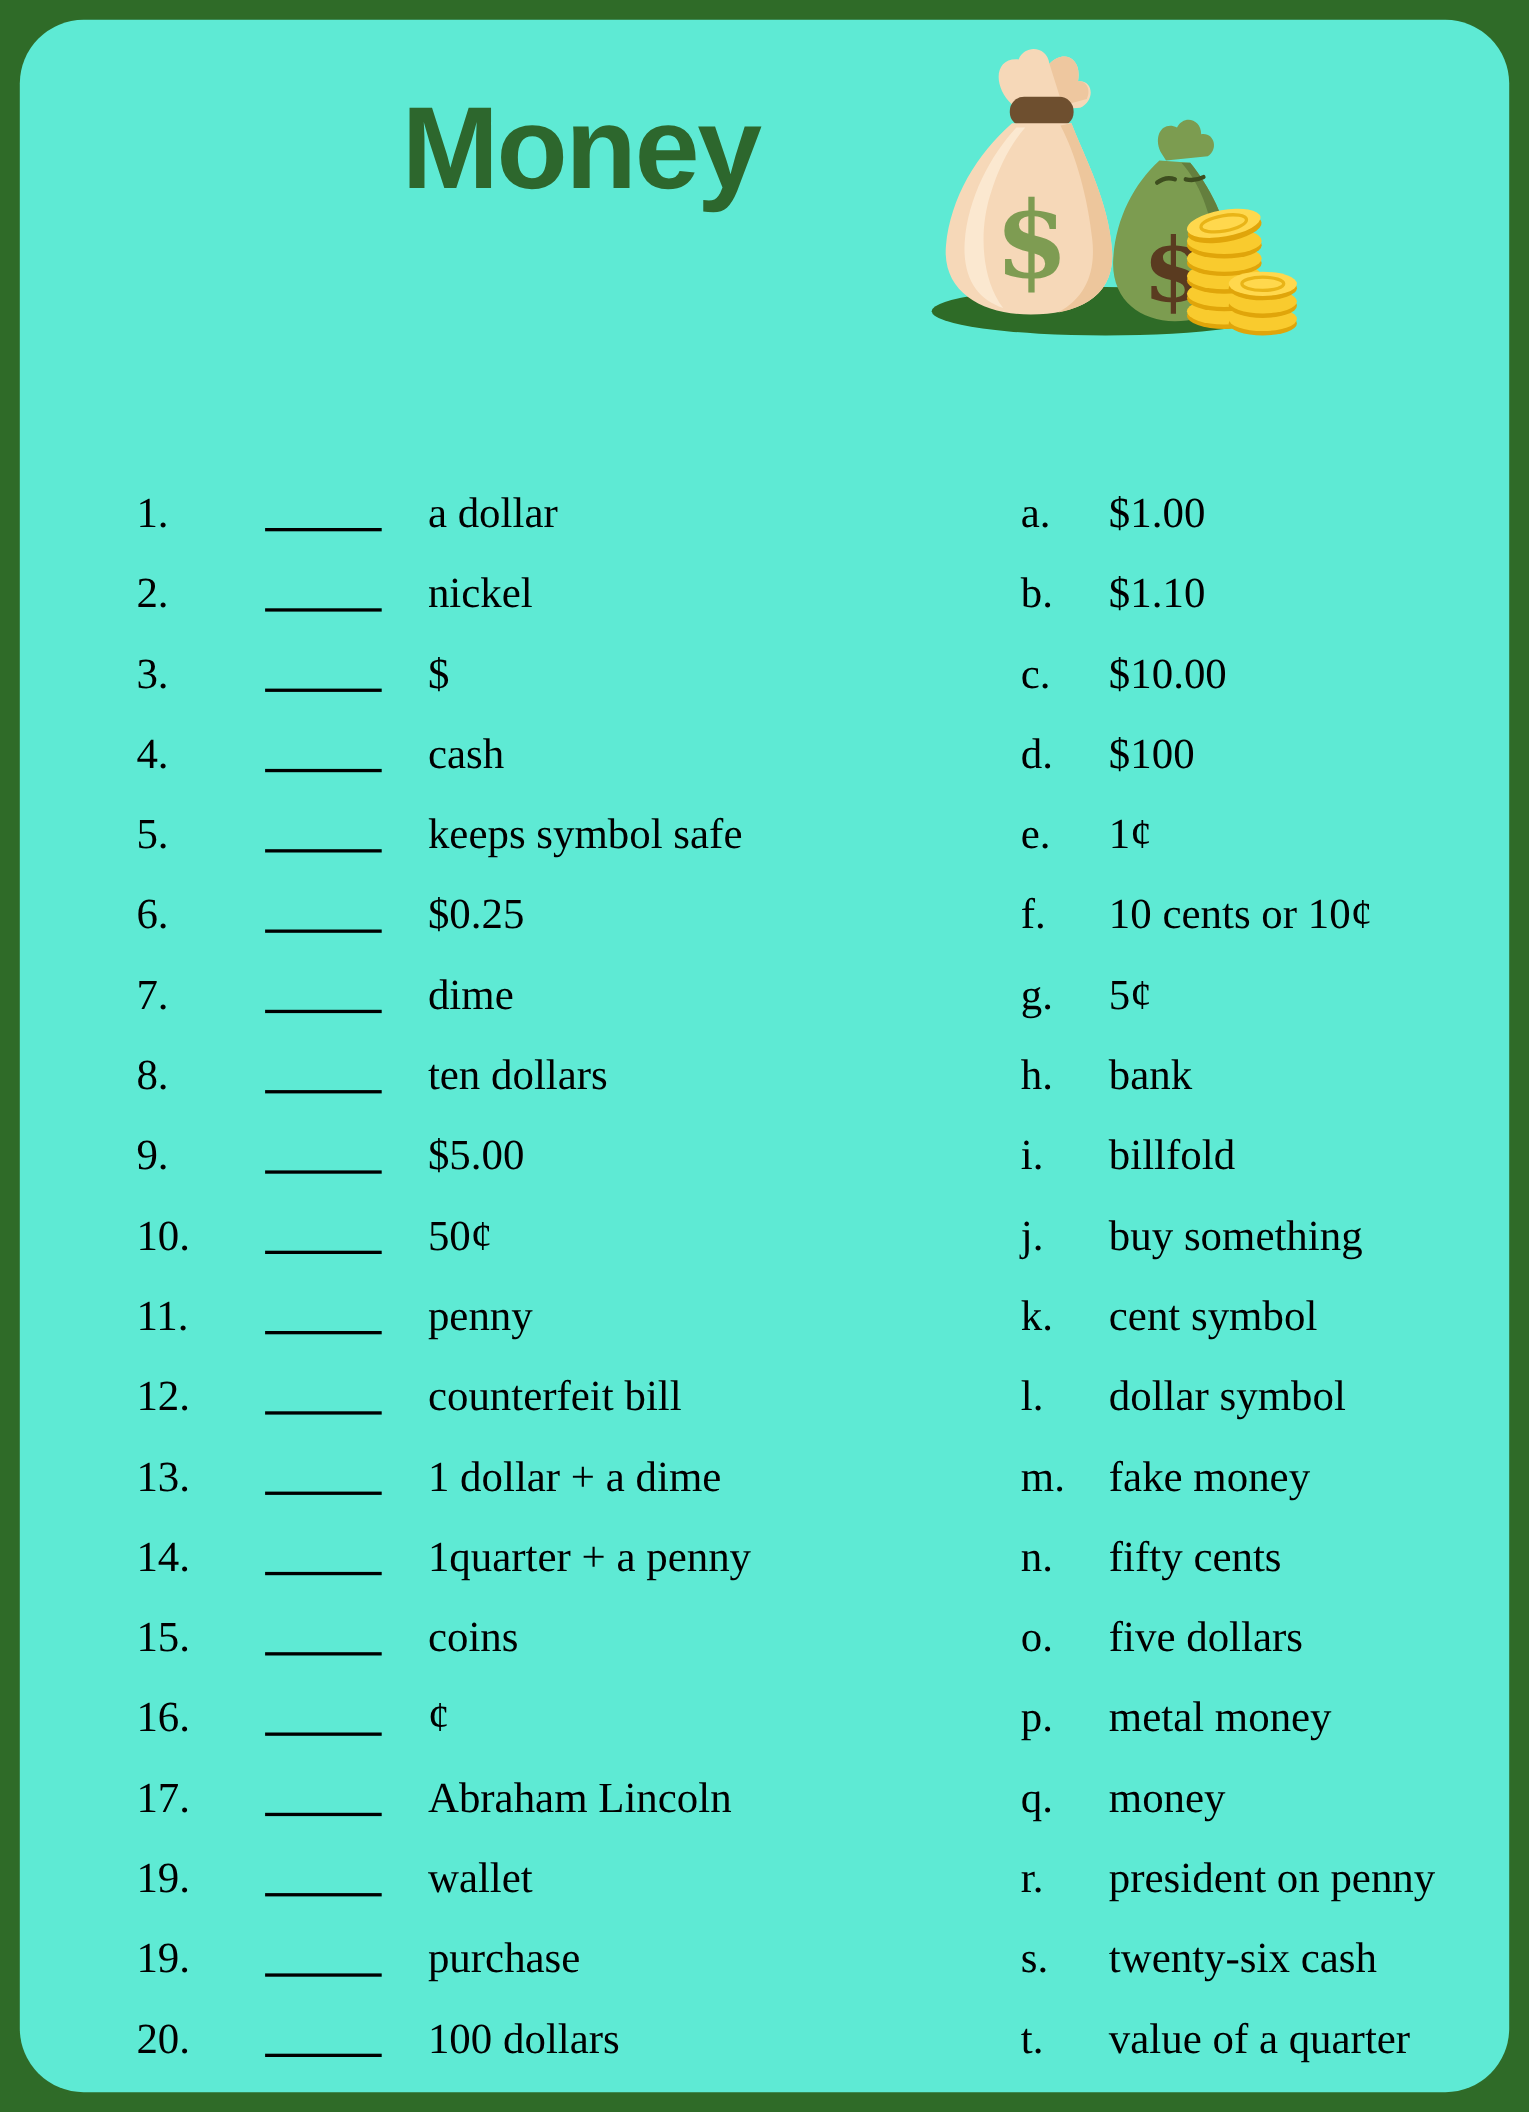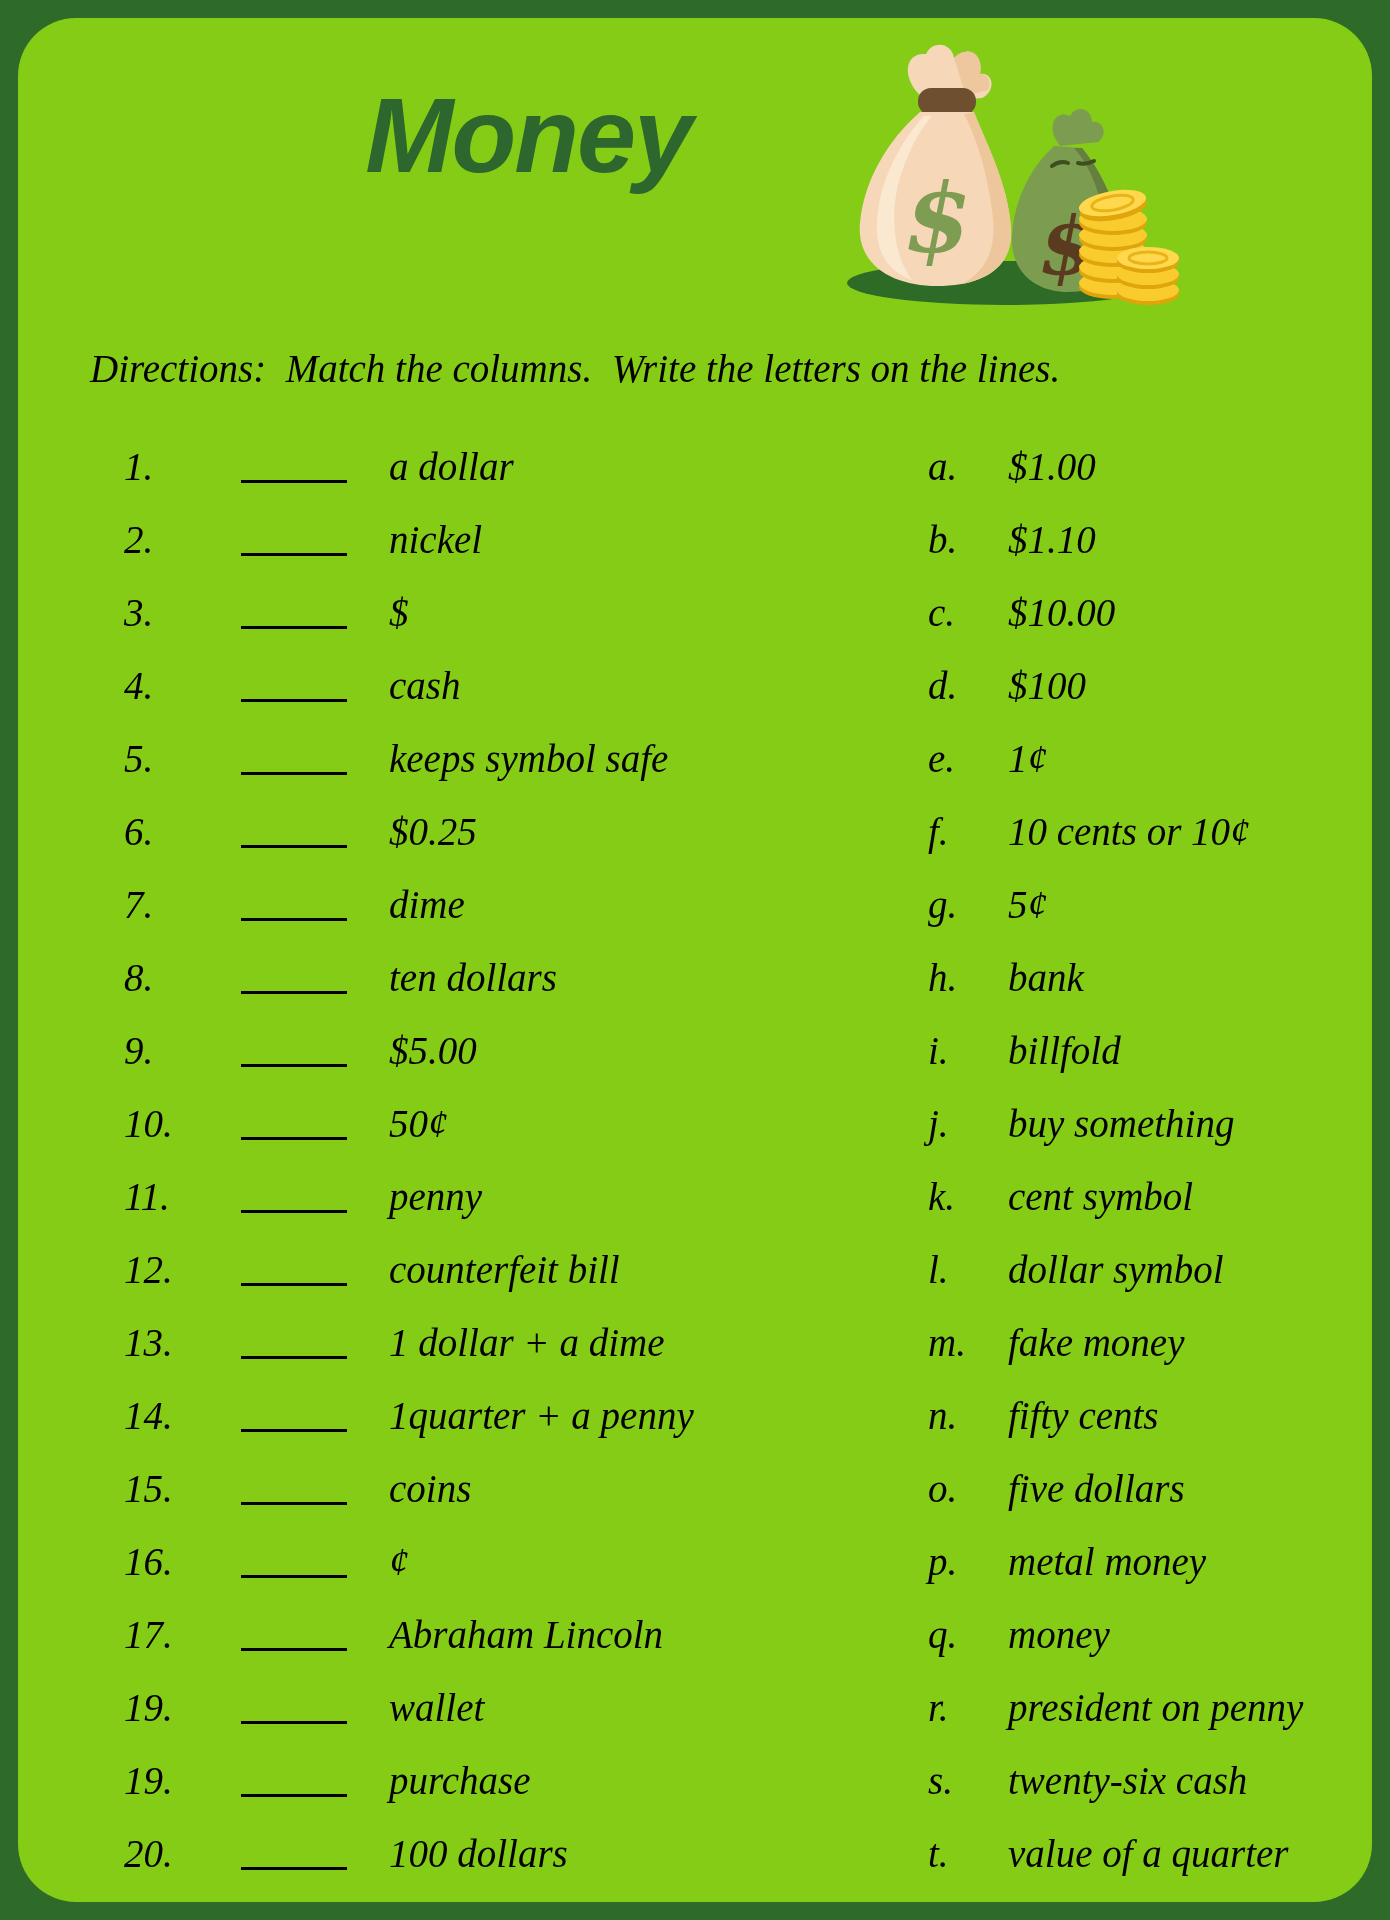--- a/index.html
+++ b/index.html
@@ -6,23 +6,22 @@
   .page{
     position:relative;
     width:1390px;height:1920px;
     background:#2f6b28;
     font-family:"Liberation Serif", serif;
     overflow:hidden;
   }
   .panel{
     position:absolute;
     left:18px;top:18px;right:18px;bottom:18px;
-    background:#84cc16;
+    background:#5eead4;
     border-radius:58px;
-    font-style:italic;
   }
   
   .title{
     position:absolute;
     left:110px;top:62px;width:800px;
     text-align:center;
     font-family:"Liberation Sans", sans-serif;
     font-weight:700;
     font-size:106px;
     line-height:1.04;
@@ -115,21 +114,20 @@
             <ellipse cx="318" cy="250" rx="31" ry="11" fill="#f9cb2e"></ellipse>
           <ellipse cx="318" cy="238" rx="31" ry="11" fill="#e0a50a"></ellipse>
             <ellipse cx="318" cy="234" rx="31" ry="11" fill="#f9cb2e"></ellipse>
           <ellipse cx="318" cy="222" rx="31" ry="11" fill="#e0a50a"></ellipse>
             <ellipse cx="318" cy="218" rx="31" ry="11" fill="#ffd84d"></ellipse>
           <ellipse cx="318" cy="218" rx="19" ry="6" fill="none" stroke="#e9b417" stroke-width="3"></ellipse>
         </g>
       </g>
     </svg>
 
-    <div class="directions">Directions:  Match the columns.  Write the letters on the lines.</div>
 
     <div class="list list-left">
   <div class="row">
     <span class="num">1.</span>
     <span class="blank"></span>
     <span class="term">a dollar</span>
   </div>
 
   <div class="row">
     <span class="num">2.</span>

